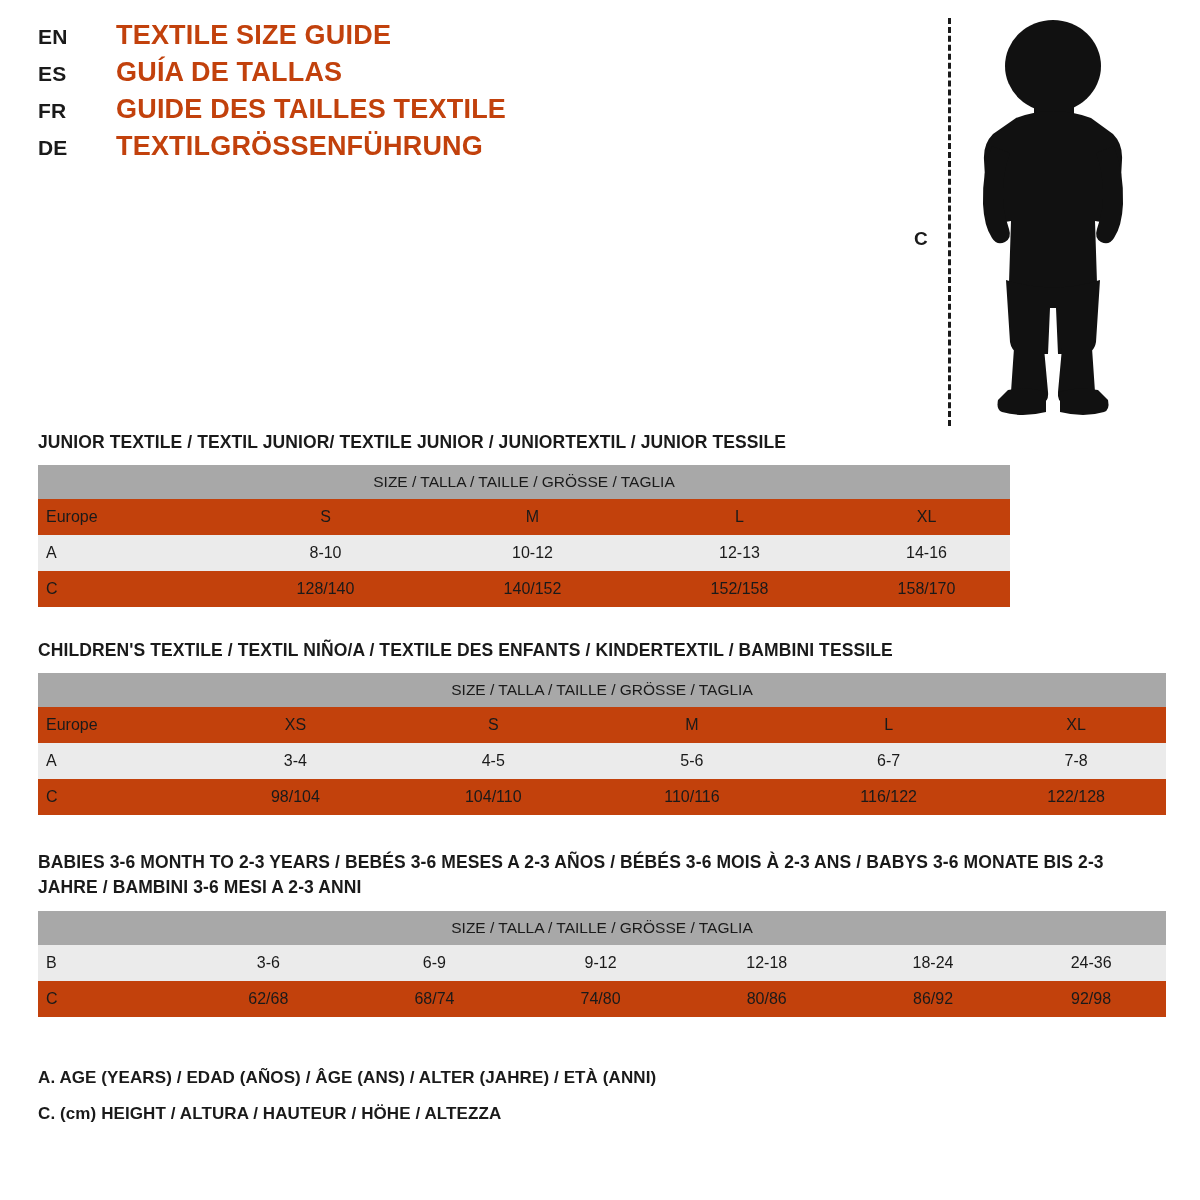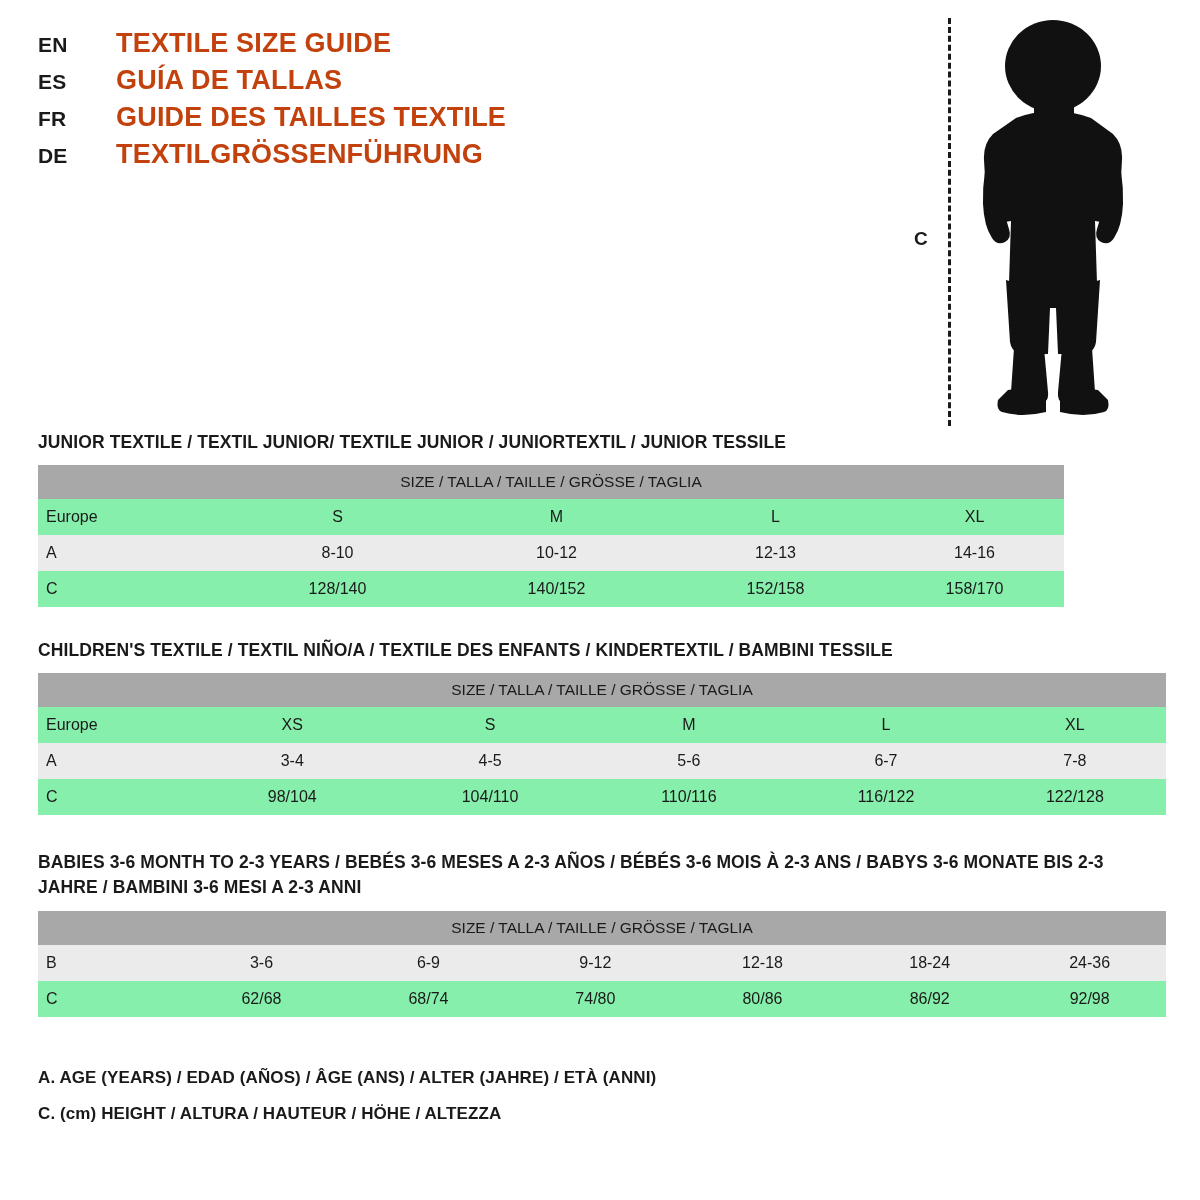--- a/index.html
+++ b/index.html
@@ -12,21 +12,21 @@
     background: #ffffff;
     font-family: "Liberation Sans", sans-serif;
     color: #1a1a1a;
     position: relative;
     overflow: hidden;
   }
 
   
   .header {
     position: absolute;
-    top: 28px;
+    top: 20px;
     left: 38px;
     width: 560px;
   }
   .lang-row {
     display: flex;
     align-items: baseline;
     margin-bottom: 6px;
   }
   .lang-code {
     width: 78px;
@@ -87,35 +87,35 @@
     text-transform: uppercase;
     margin-bottom: 10px;
     line-height: 1.45;
   }
   table.size-table {
     border-collapse: collapse;
     font-size: 16px;
     color: #1a1a1a;
   }
   table.size-table td, table.size-table th {
-    padding: 4px 22px;
+    padding: 4px 16px;
     font-weight: 400;
     text-align: center;
     white-space: nowrap;
   }
   .row-banner td {
     background: #a8a8a8;
     color: #1a1a1a;
     font-weight: 400;
     text-align: left;
     padding-left: 8px;
     font-size: 15.5px;
     height: 26px;
   }
-  .row-light td { background: #86efac; height: 28px; }
+  .row-light td { background: #c2410c; height: 28px; }
   .row-grey td  { background: #ebebeb; height: 28px; }
   .lbl-cell {
     text-align: left !important;
     padding-left: 8px !important;
   }
 
   
   .footnotes {
     position: absolute;
     left: 38px;

